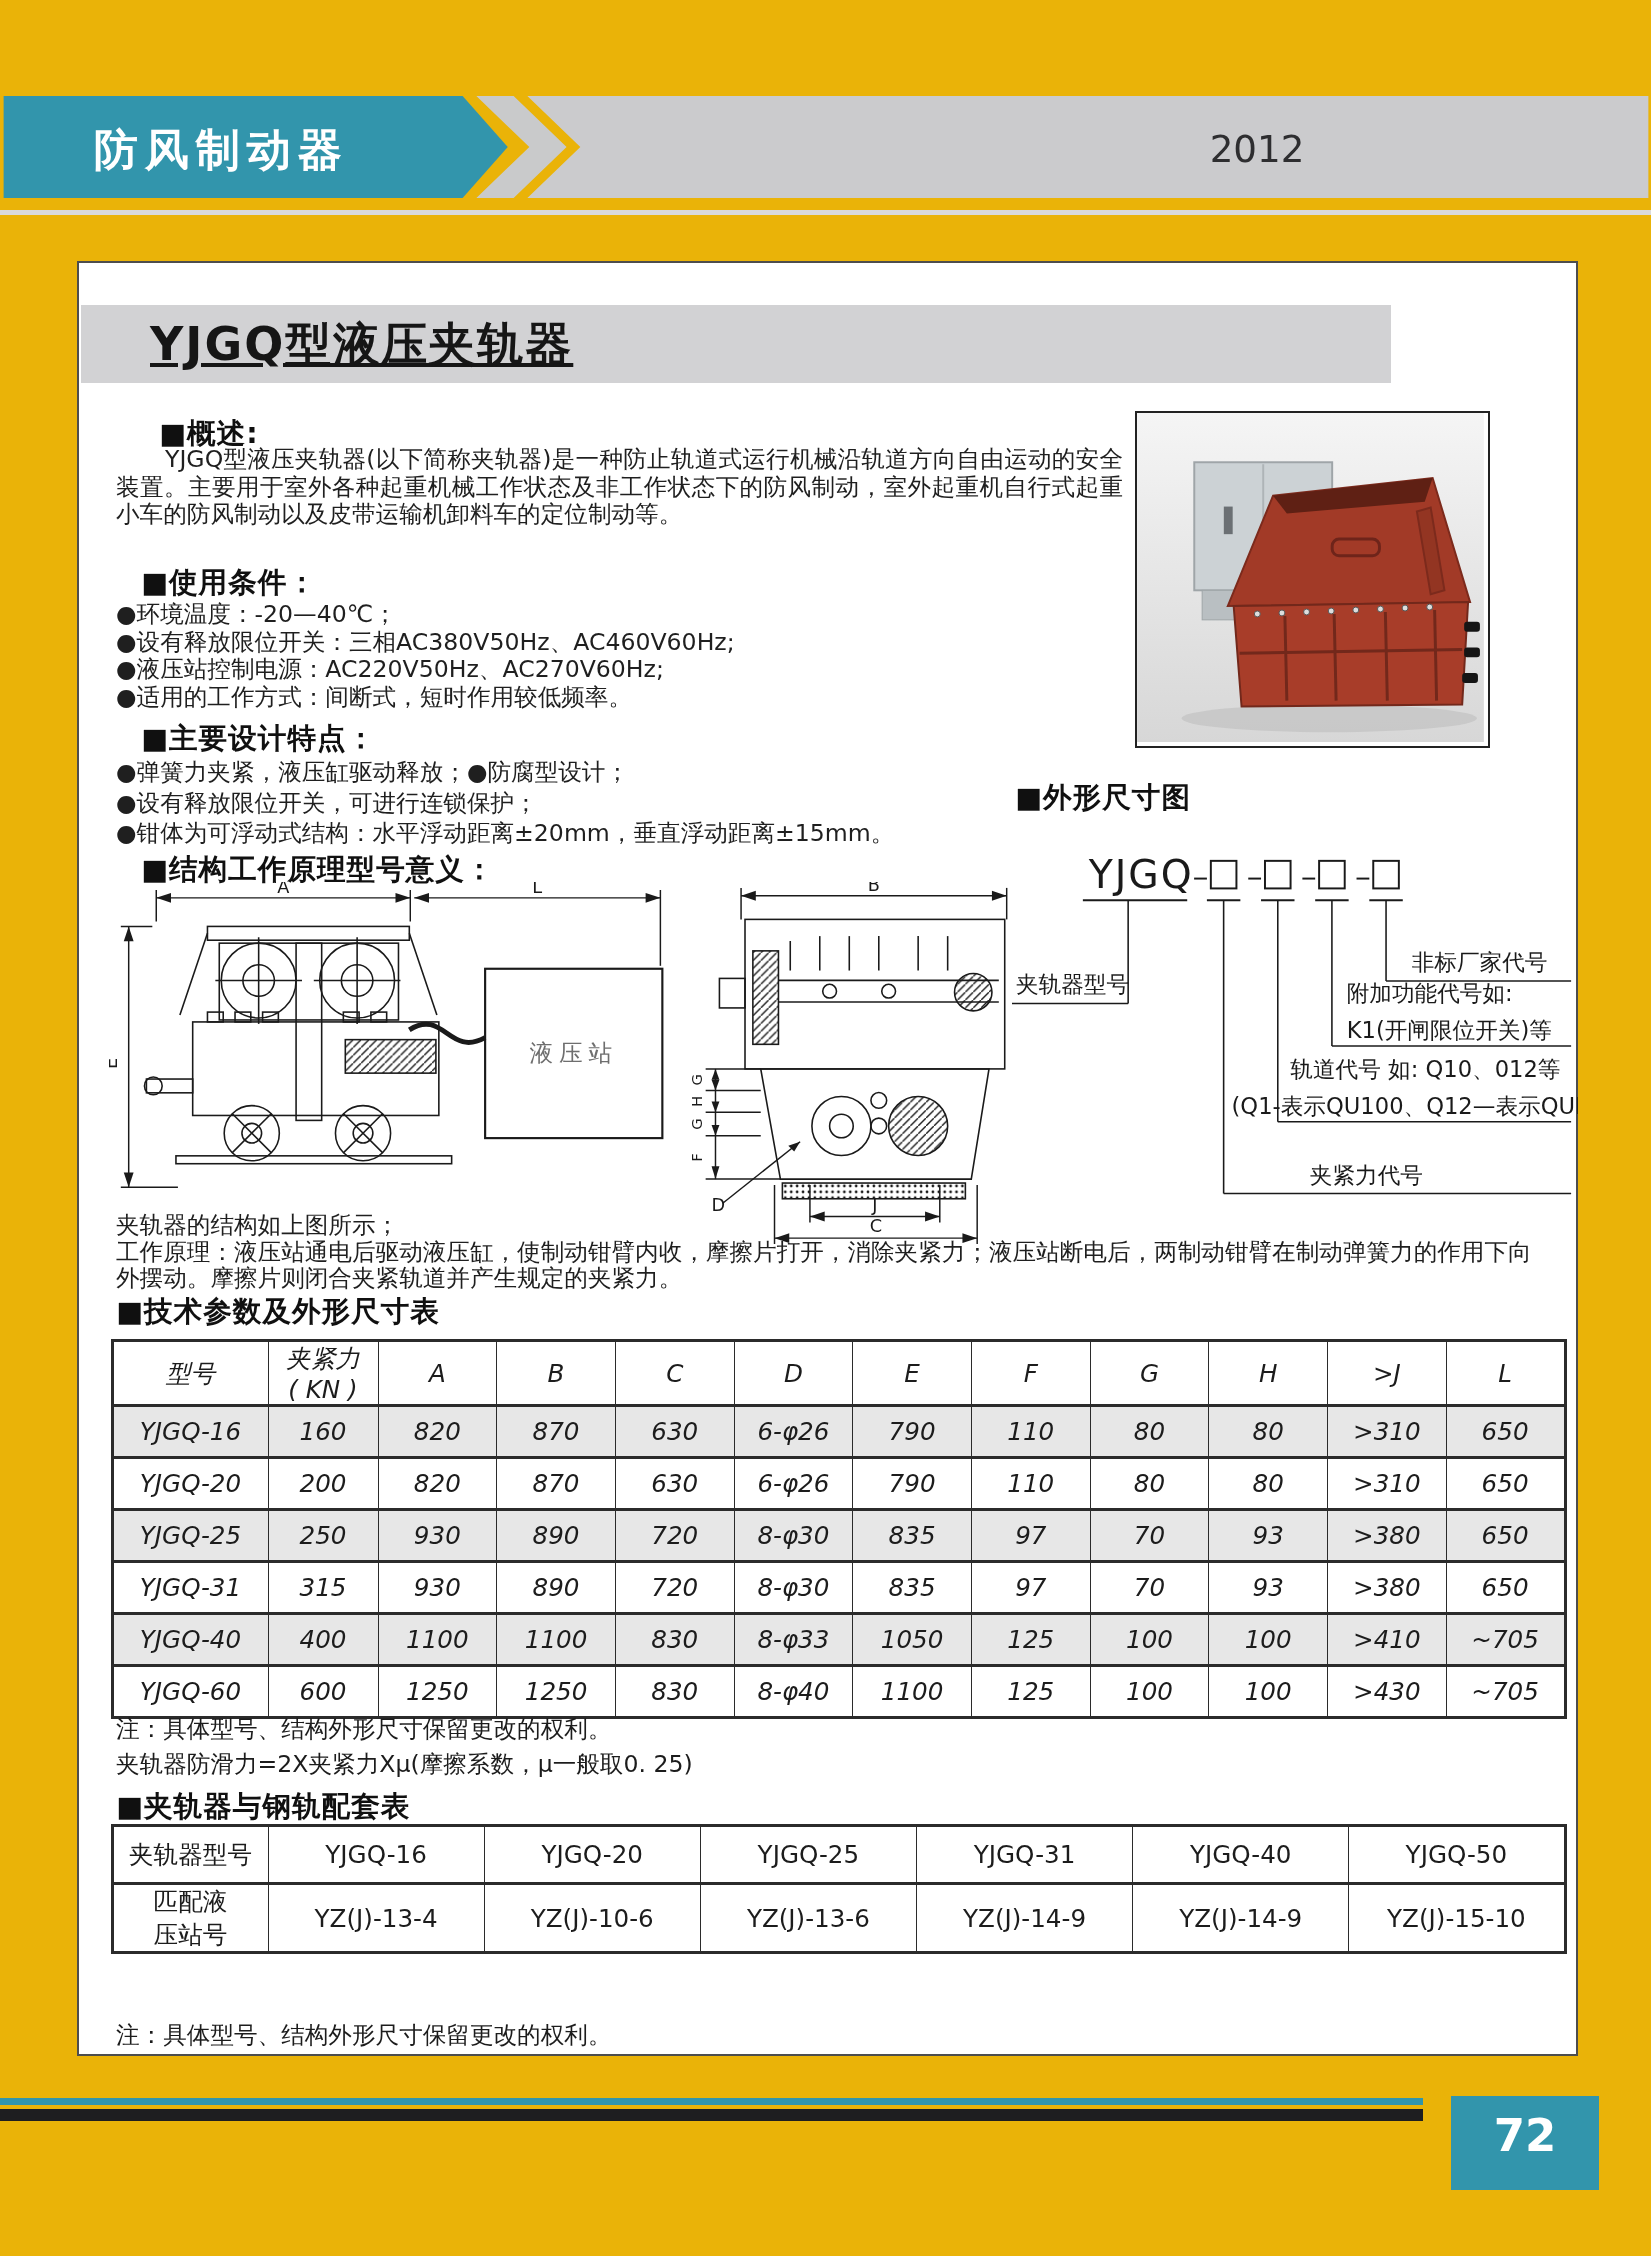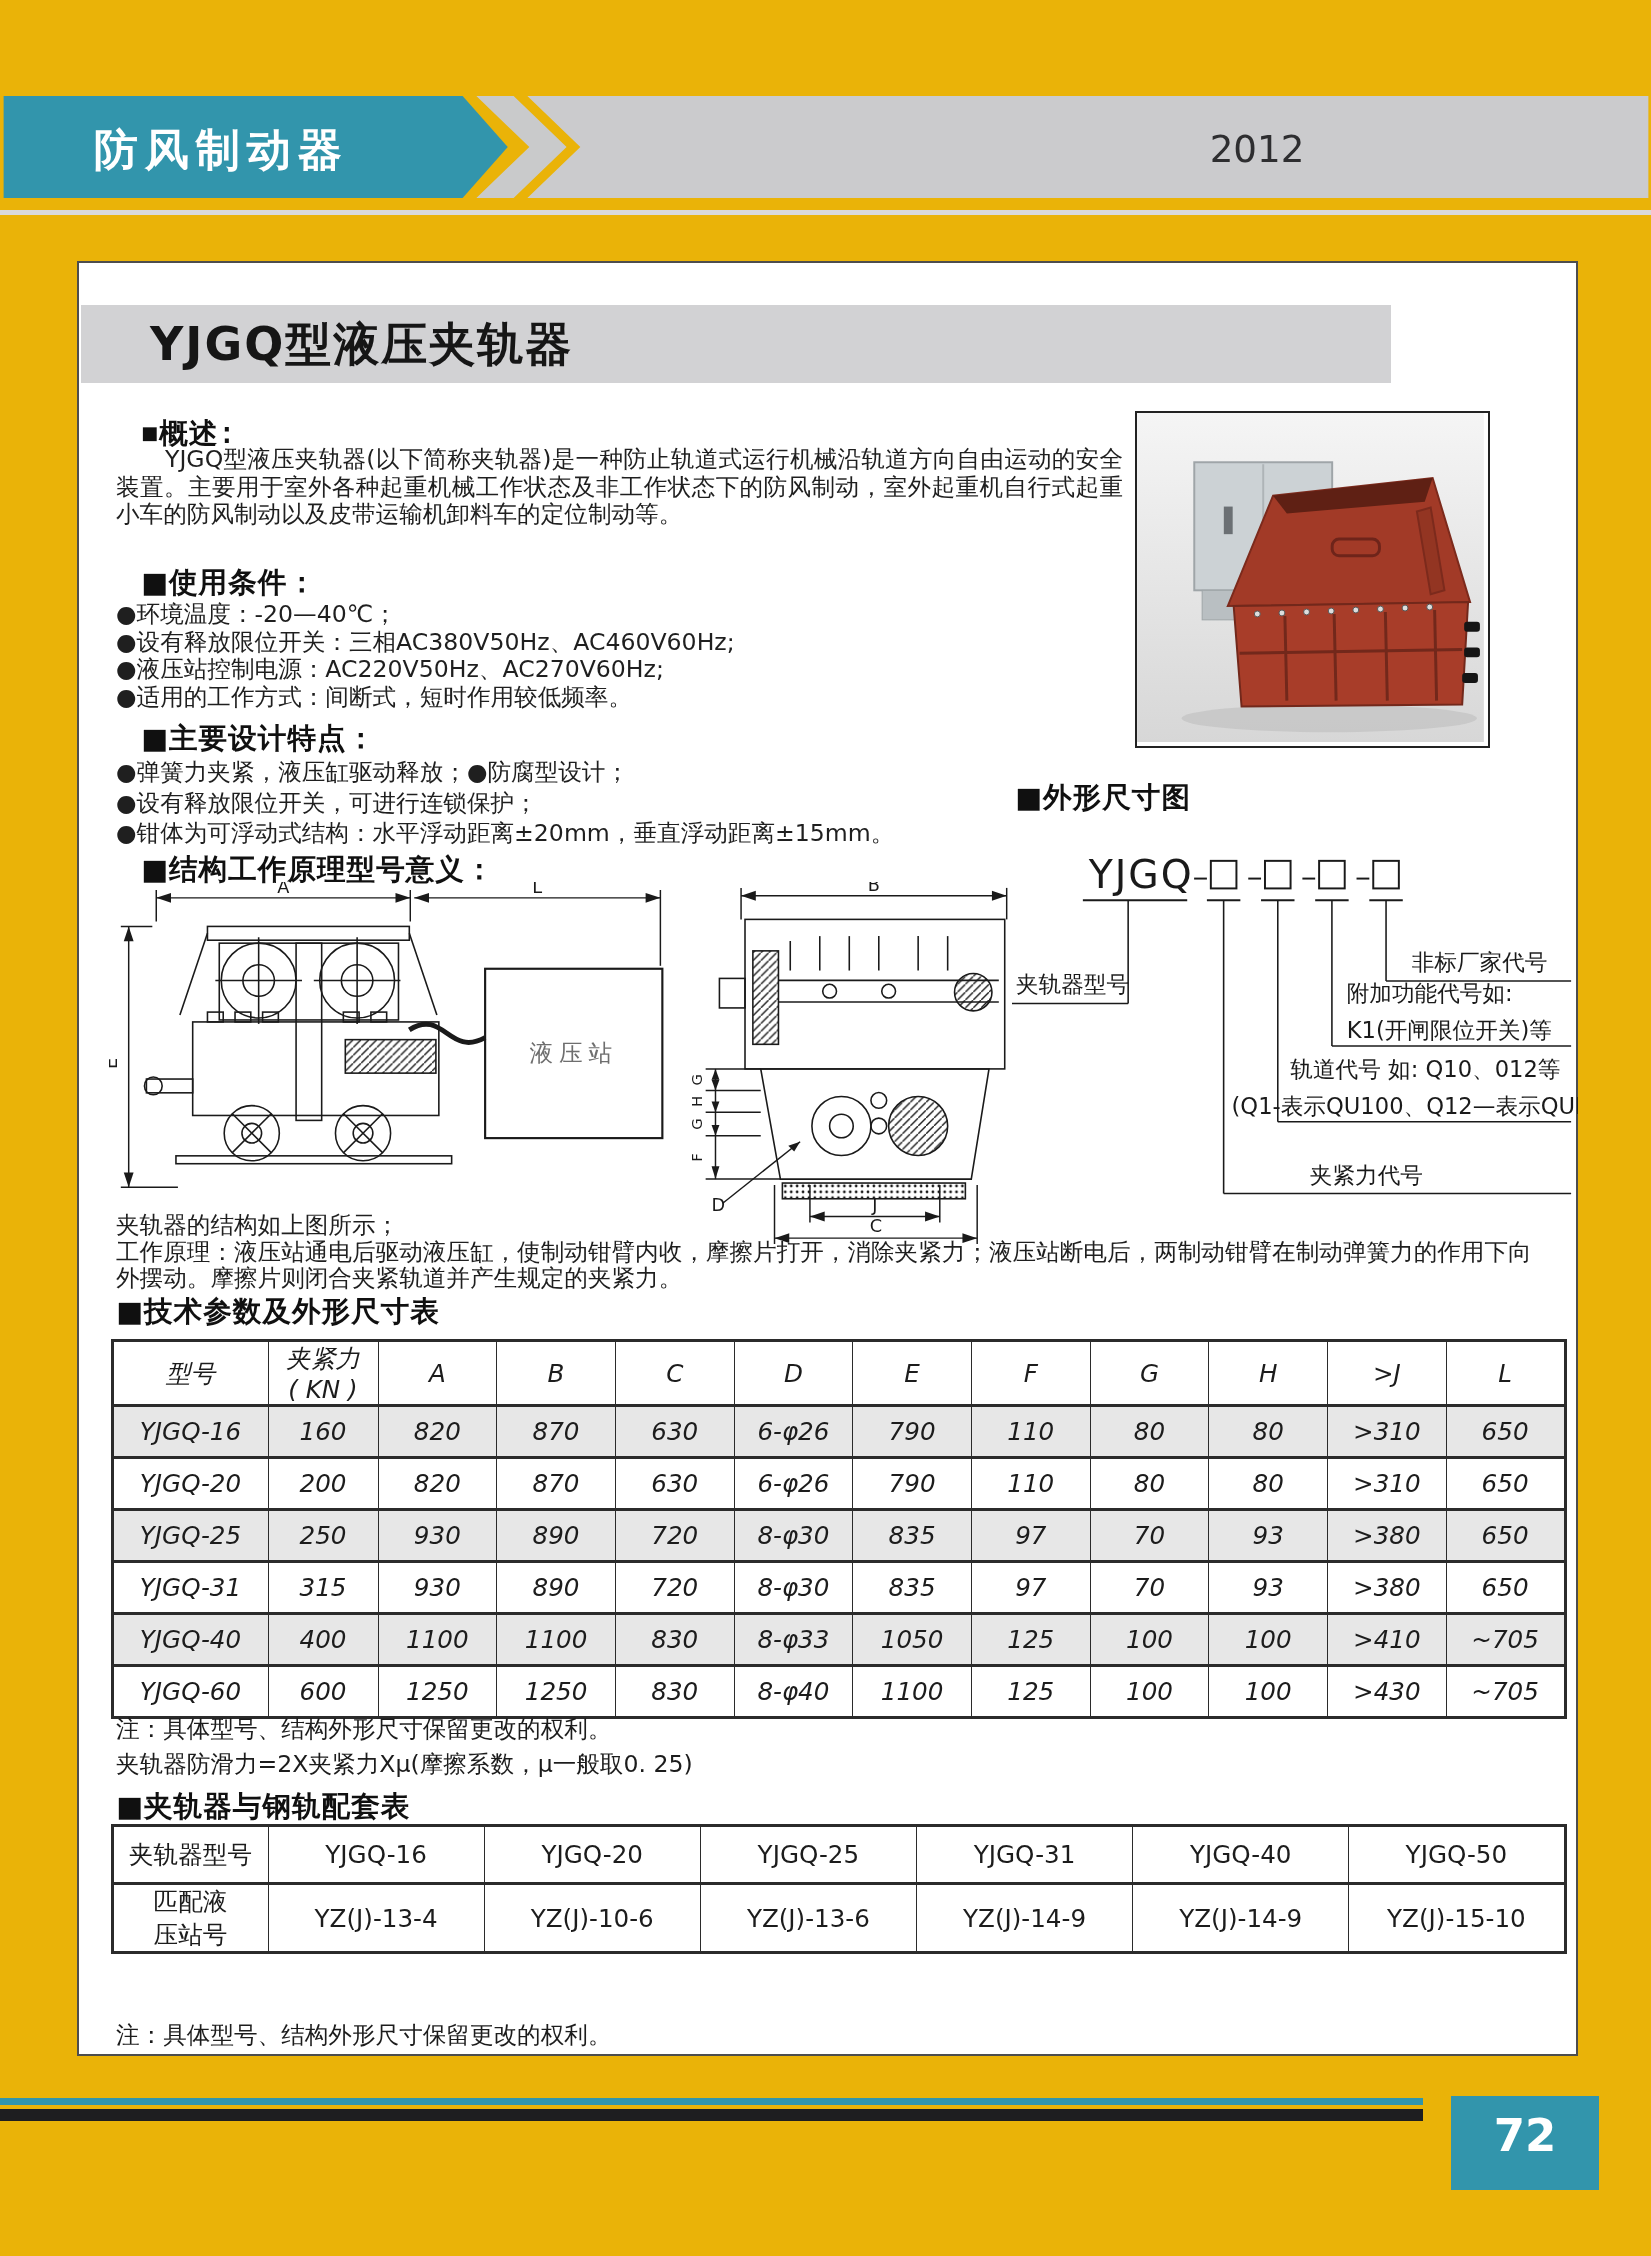--- a/index.html
+++ b/index.html
@@ -2,21 +2,21 @@
 <html><head>
 <meta charset="utf-8">
 <style>
   html,body{margin:0;padding:0;background:#fff;}
   .page{position:relative;width:1652px;height:2257px;background:#eab308;overflow:hidden;
         font-family:"DejaVu Sans","Liberation Sans",sans-serif;color:#1f1f1f;}
   .abs{position:absolute;}
   .divider{background:#dadada;}
   .content-box{border:2px solid #4d4d4d;background:#fff;}
   .title-band{background:#d2d2d4;}
-  .title-band span{font-size:46px;font-weight:bold;color:#161616;letter-spacing:2px;}
+  .title-band span{font-size:46px;font-weight:bold;color:#161616;letter-spacing:2px;text-decoration:underline;}
   .sec-h{font-size:28.6px;font-weight:bold;color:#101010;letter-spacing:1px;}
   .txt{font-size:23.6px;color:#1f1f1f;}
   .para{line-height:27.6px;text-align:justify;text-indent:49px;}
   .blk div{white-space:nowrap;}
   .photo-frame{border:2px solid #222;}
   table{border-collapse:collapse;table-layout:fixed;background:#fff;}
   .dtab{border:3px solid #2b2b2b;}
   .dtab th,.dtab td{border-left:1px solid #2b2b2b;border-right:1px solid #2b2b2b;
        border-top:3px solid #2b2b2b;border-bottom:3px solid #2b2b2b;
        text-align:center;vertical-align:middle;font-size:24.6px;font-weight:normal;color:#1c1c1c;padding:0;}
@@ -44,21 +44,21 @@
     <text x="1278" y="67" font-size="38" fill="#2e2e30" text-anchor="middle">2012</text>
   </svg>
   <div class="abs divider" style="left:0;top:210px;width:1652px;height:4.9px;"></div>
 
   <div class="abs content-box" style="left:77px;top:261px;width:1497px;height:1791px;">
 
     <div class="abs title-band" style="left:2px;top:42px;width:1310px;height:78px;line-height:78px;padding-left:69px;box-sizing:border-box;">
       <span>YJGQ型液压夹轨器</span>
     </div>
 
-    <div class="abs sec-h" style="left:62px;top:151px;font-family:Liberation Mono, monospace;">■概述:</div>
+    <div class="abs sec-h" style="left:80px;top:151px;">■概述:</div>
     <div class="abs txt para" style="left:37px;top:183px;width:1007px;">YJGQ型液压夹轨器(以下简称夹轨器)是一种防止轨道式运行机械沿轨道方向自由运动的安全装置。主要用于室外各种起重机械工作状态及非工作状态下的防风制动，室外起重机自行式起重小车的防风制动以及皮带运输机卸料车的定位制动等。</div>
 
     <div class="abs photo-frame" style="left:1056px;top:148px;width:351px;height:333px;">
       <svg width="347" height="329" viewBox="0 0 352 334">
         <defs>
           <linearGradient id="pg" x1="0" y1="0" x2="0" y2="1">
             <stop offset="0" stop-color="#f5f5f5"></stop>
               <stop offset="1" stop-color="#d7d7d7"></stop>
           </linearGradient>
         </defs>

